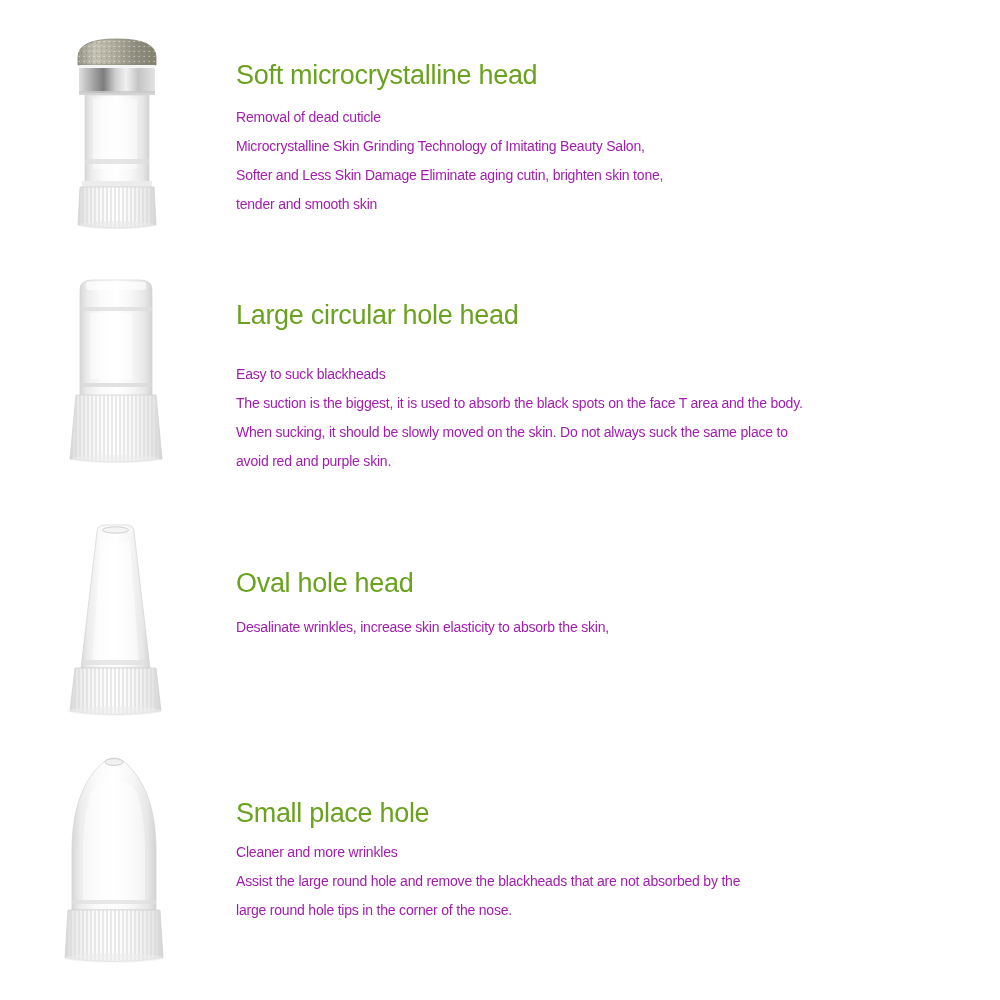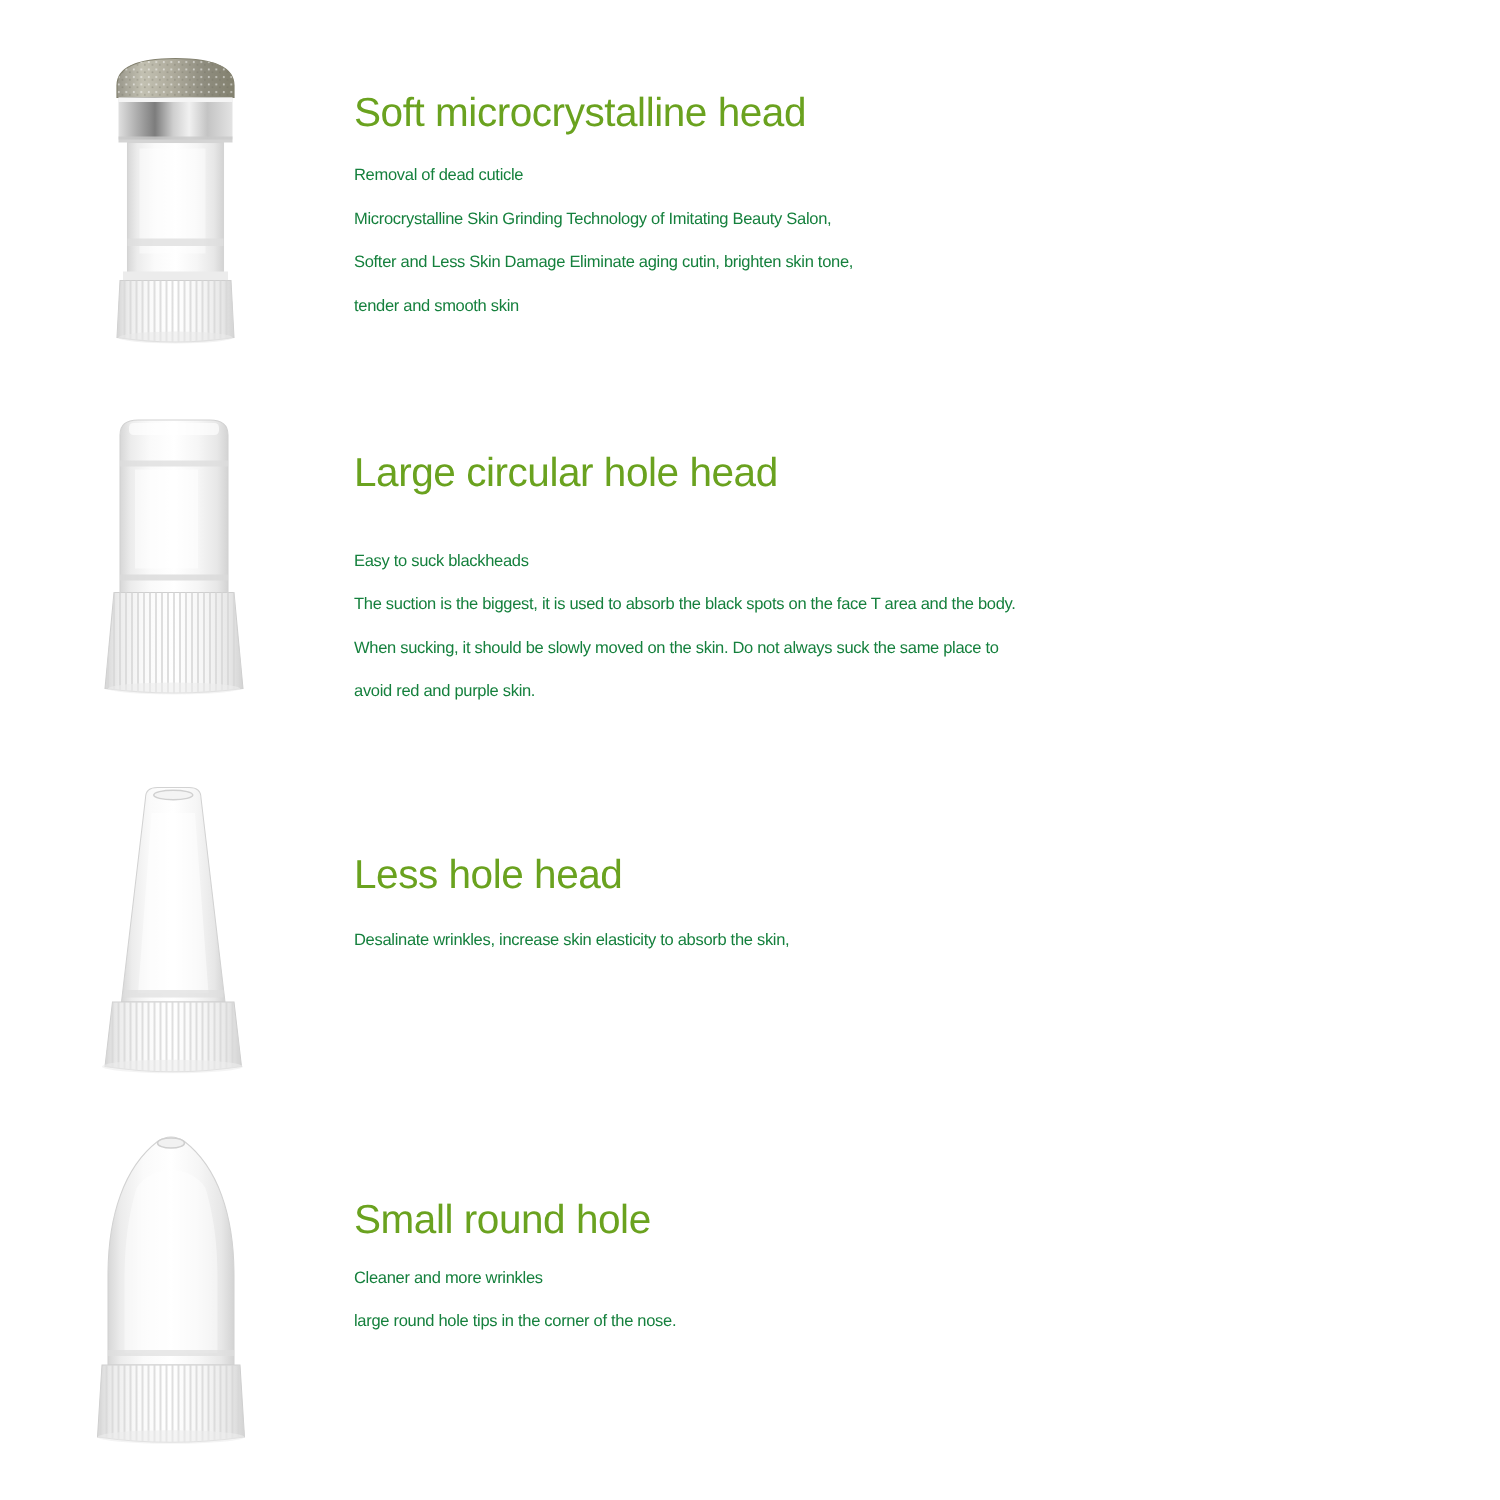--- a/index.html
+++ b/index.html
@@ -19,24 +19,24 @@
     font-size: 27px;
     line-height: 34px;
     font-weight: 400;
     letter-spacing: -0.3px;
     color: #6aa21f;
     white-space: nowrap;
   }
   .sec-body {
     position: absolute;
     left: 236px;
-    font-size: 11px;
+    font-size: 14px;
     line-height: 29px;
     letter-spacing: -0.2px;
-    color: #15803d;
+    color: #a21caf;
     white-space: nowrap;
   }
   #img1 { left: 73px; top: 35px;  width: 88px;  height: 196px; }
   #img2 { left: 66px; top: 277px; width: 100px; height: 187px; }
   #img3 { left: 61px; top: 522px; width: 109px; height: 196px; }
   #img4 { left: 57px; top: 752px; width: 115px; height: 213px; }
   #t1 { top: 58px; }  #b1 { top: 103px; }
   #t2 { top: 298px; } #b2 { top: 360px; }
   #t3 { top: 566px; } #b3 { top: 613px; }
   #t4 { top: 796px; } #b4 { top: 838px; }
@@ -131,35 +131,36 @@
     <svg width="109" height="196" viewBox="0 0 109 196">
       <path d="M36,10 Q36,3 44,3 L65,3 Q73,3 73,10 L89,146 L20,146 Z" fill="url(#plastic)" stroke="#d2d2d2" stroke-width="0.7"></path>
       <ellipse cx="54.5" cy="8" rx="13" ry="3.2" fill="#f4f4f4" stroke="#d0d0d0" stroke-width="1"></ellipse>
       <path d="M40,20 L69,20 L78,140 L31,140 Z" fill="#ffffff" opacity="0.5"></path>
       <rect x="22" y="138" width="66" height="5" fill="#dedede" opacity="0.7"></rect>
       <path d="M14,146 L95,146 L100,189 Q54,196 9,189 Z" fill="url(#plastic)" stroke="#cfcfcf" stroke-width="0.7"></path>
       <path d="M14,146 L95,146 L100,189 Q54,196 9,189 Z" fill="url(#ribs)" opacity="0.9"></path>
       <ellipse cx="54" cy="189" rx="47" ry="4.5" fill="#ececec" opacity="0.6"></ellipse>
     </svg>
   </div>
-  <div class="sec-title" id="t3">Less hole head</div>
+  <div class="sec-title" id="t3">Oval hole head</div>
   <div class="sec-body" id="b3">
     <div>Desalinate wrinkles, increase skin elasticity to absorb the skin,</div>
   </div>
 
   <div class="sec-img" id="img4">
     <svg width="115" height="213" viewBox="0 0 115 213">
       <path d="M48,9 Q57,3 66,9 C88,26 99,58 99,98 L99,158 L15,158 L15,98 C15,58 26,26 48,9 Z" fill="url(#plastic)" stroke="#d2d2d2" stroke-width="0.7"></path>
       <ellipse cx="57" cy="10" rx="9" ry="3.4" fill="#f1f1f1" stroke="#cfcfcf" stroke-width="1"></ellipse>
       <path d="M34,40 C28,60 26,80 26,100 L26,150 L88,150 L88,100 C88,80 86,60 80,40 C70,24 44,24 34,40 Z" fill="#ffffff" opacity="0.45"></path>
       <rect x="15" y="148" width="84" height="4" fill="#dedede" opacity="0.7"></rect>
       <path d="M11,158 L103,158 L106,206 Q57,213 8,206 Z" fill="url(#plastic)" stroke="#cfcfcf" stroke-width="0.7"></path>
       <path d="M11,158 L103,158 L106,206 Q57,213 8,206 Z" fill="url(#ribs)" opacity="0.9"></path>
       <ellipse cx="57" cy="206" rx="49" ry="4.5" fill="#ececec" opacity="0.6"></ellipse>
     </svg>
   </div>
-  <div class="sec-title" id="t4">Small round hole</div>
+  <div class="sec-title" id="t4">Small place hole</div>
   <div class="sec-body" id="b4">
     <div>Cleaner and more wrinkles</div>
+    <div>Assist the large round hole  and remove the blackheads that are not absorbed by the</div>
     <div>large round hole tips in the corner of the nose.</div>
   </div>
 
 </div>
 
 </body></html>

